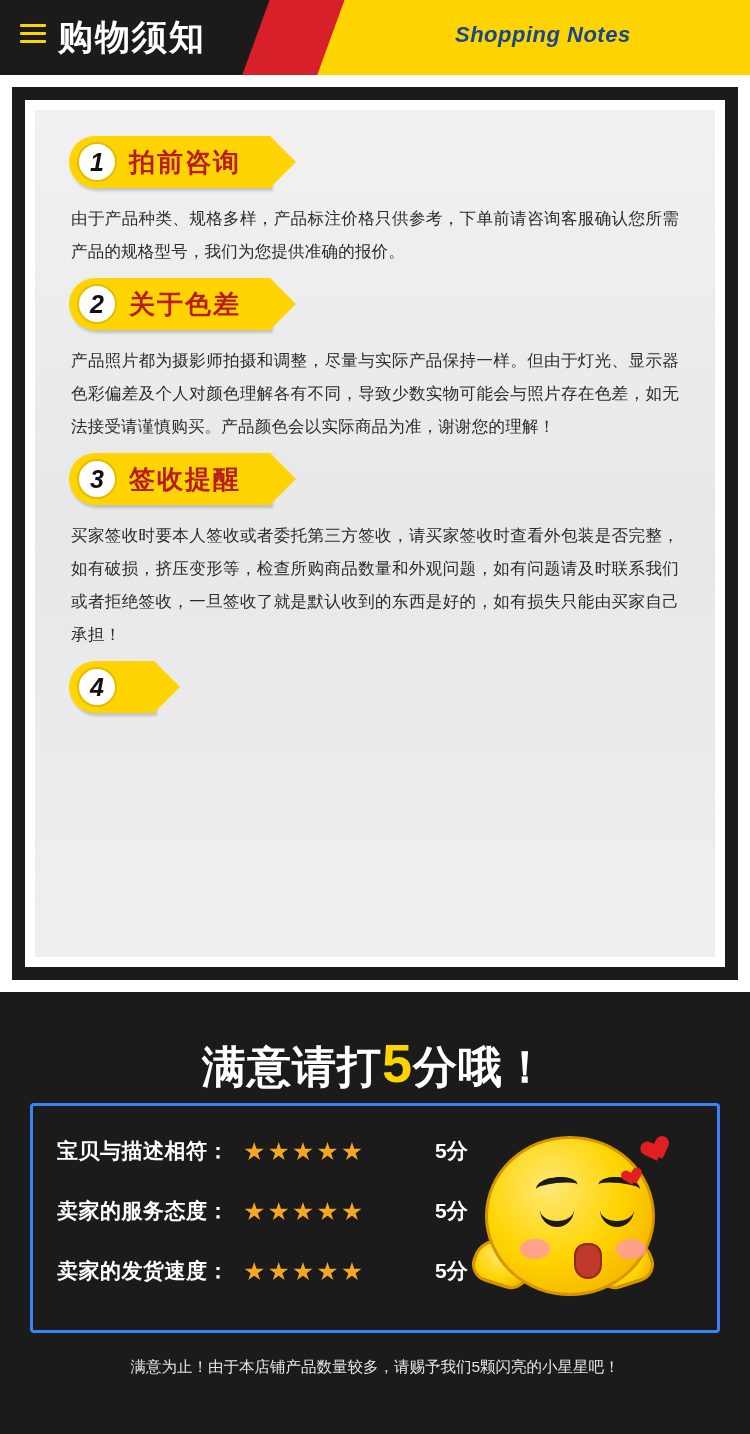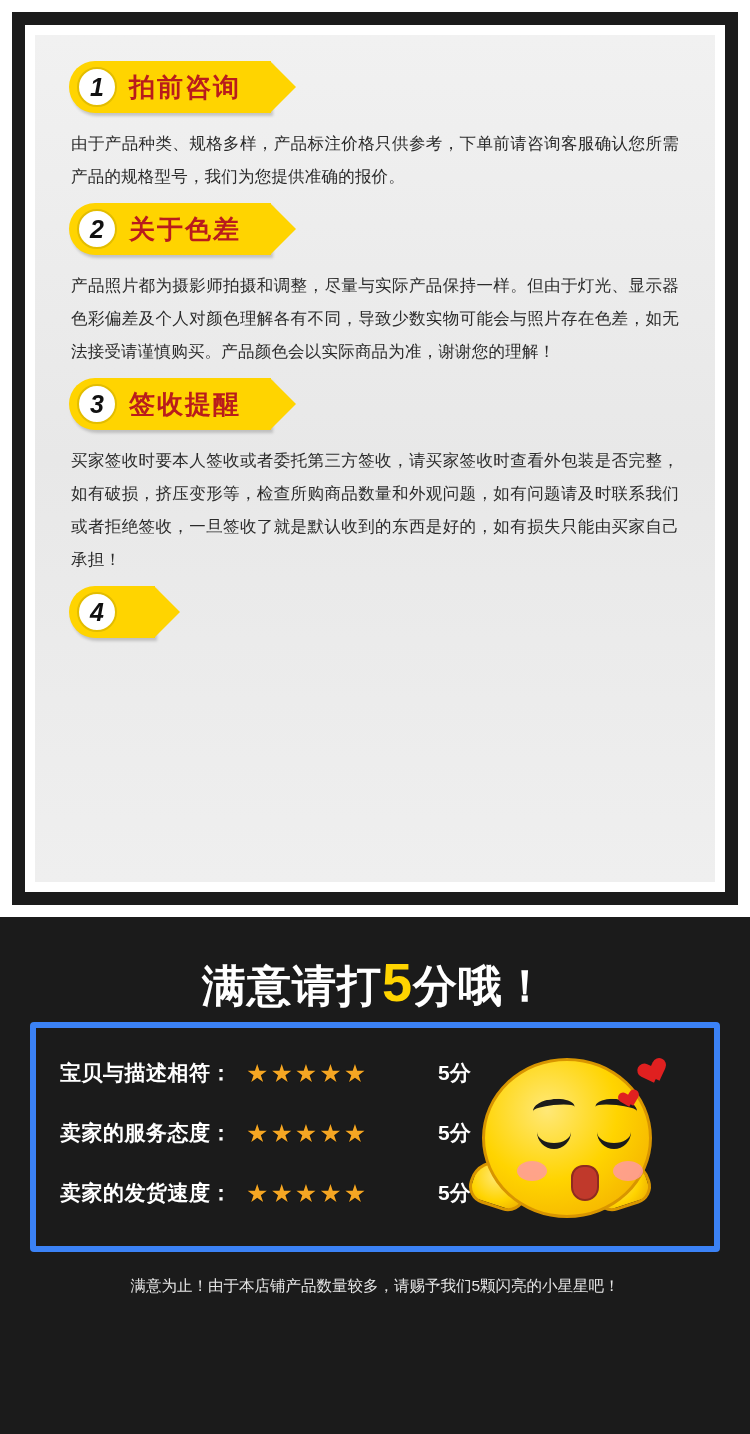--- a/index.html
+++ b/index.html
@@ -172,31 +172,31 @@
     height: 442px;
     background: #1b1b1b;
     padding: 18px 0 0 0;
   }
   .rating-title {
     text-align: center;
     font-size: 44px;
     font-weight: bold;
     color: #ffffff;
     letter-spacing: 1px;
-    margin-top: 16px;
+    margin-top: 22px;
     margin-bottom: 6px;
     white-space: nowrap;
   }
   .rating-title .hl { color: #ffd400; font-size: 54px; }
 
   .rating-box {
     position: relative;
     margin: 6px 30px 0 30px;
     height: 230px;
-    border: 6px solid #3b82f6;
+    border: 3px solid #3b82f6;
     border-radius: 4px;
   }
   .rating-list {
     position: absolute;
     left: 24px;
     top: 24px;
   }
   .rating-row {
     display: flex;
     align-items: center;
@@ -339,20 +339,31 @@
     line-height: 28px;
     margin-top: 20px;
     padding: 0 60px;
   }
 </style>
 </head>
 <body>
 
 <div class="page">
 
+  <div class="header">
+    <div class="red-band"></div>
+    <div class="yellow-band"></div>
+    <div class="hamburger">
+      <span></span>
+        <span></span>
+        <span></span>
+    </div>
+    <div class="title-cn">购物须知</div>
+    <div class="title-en">Shopping Notes</div>
+  </div>
 
   <div class="notes-wrap">
     <div class="notes-frame">
       <div class="notes-inner">
 
         <div class="note-block">
           <div class="badge-row">
             <div class="badge">
               <div class="badge-num">1</div>
               <div class="badge-text">拍前咨询</div>

